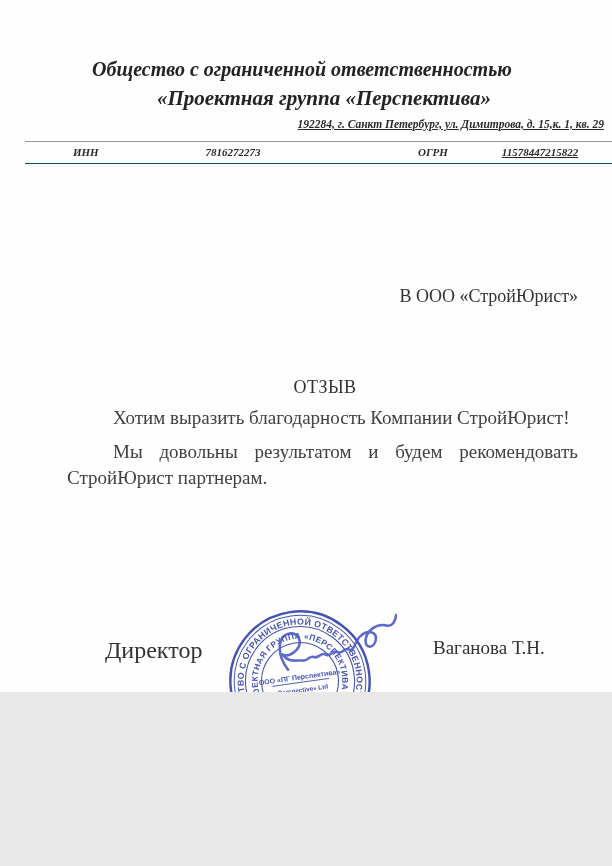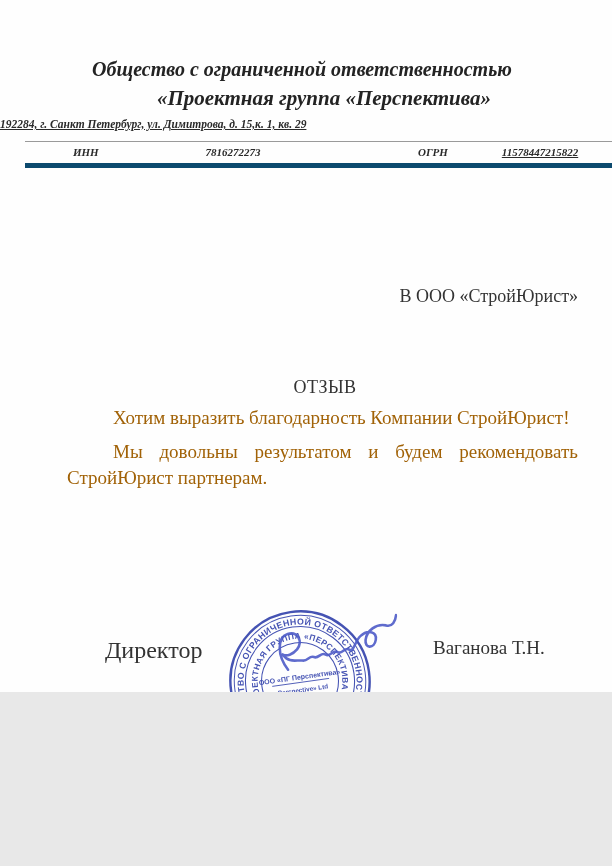--- a/index.html
+++ b/index.html
@@ -11,28 +11,28 @@
   
   .org-line1 {
     position:absolute; top:58px; left:0; right:8px; text-align:center;
     font-size:20px; font-weight:bold; font-style:italic; color:#232323;
   }
   .org-line2 {
     position:absolute; top:86px; left:0; right:8px; text-align:center;
     font-size:21px; font-weight:bold; font-style:italic; color:#232323;margin-left:44px;
   }
   .address {
-    position:absolute; top:118px; left:0; right:8px; text-align:left;
+    position:absolute; top:118px; left:0; right:8px; text-align:right;
     font-size:11.5px; font-weight:bold; font-style:italic;
     text-decoration:underline; color:#2a2a2a;
   }
   
   .reg-row {
     position:absolute; top:141px; left:25px; right:0; height:21px;
-    border-top:1px solid #9a9a9a; border-bottom:5px solid #0c4a6e;
+    border-top:1px solid #9a9a9a; border-bottom:1px solid #0c4a6e;
     font-size:11px; font-weight:bold; font-style:italic; color:#2a2a2a;
   }
   .reg-row span { position:absolute; top:4px; white-space:nowrap; }
   .reg-inn-label   { left:48px; }
   .reg-inn-value   { left:158px; width:100px; text-align:center; }
   .reg-ogrn-label  { left:393px; }
   .reg-ogrn-value  { left:455px; width:120px; text-align:center;text-decoration:underline; }
   
   .recipient {
     position:absolute; top:286px; right:34px;
@@ -40,21 +40,21 @@
   }
   .letter-title {
     position:absolute; top:377px; left:68px; right:30px; text-align:center;
     font-size:18px; letter-spacing:0.5px; color:#333;
   }
   .body-text {
     position:absolute; top:405px; left:67px; right:34px;
   }
   .body-text p {
     margin:0 0 8px 0; font-size:19px; line-height:26px;
-    text-align:justify; text-indent:46px; color:#a16207;
+    text-align:justify; text-indent:46px; color:#404040;
   }
   
   .director-label { position:absolute; top:637px; left:105px;  font-size:24px; color:#333; }
   .director-name  { position:absolute; top:637px; left:433px; font-size:19px; color:#333; }
   .stamp-wrap {
     position:absolute; left:227px; top:608px; width:146px; height:146px;
     transform:rotate(-8deg); opacity:0.93;
   }
   .stamp-wrap svg { width:146px; height:146px; display:block; }
   .sig-wrap {

